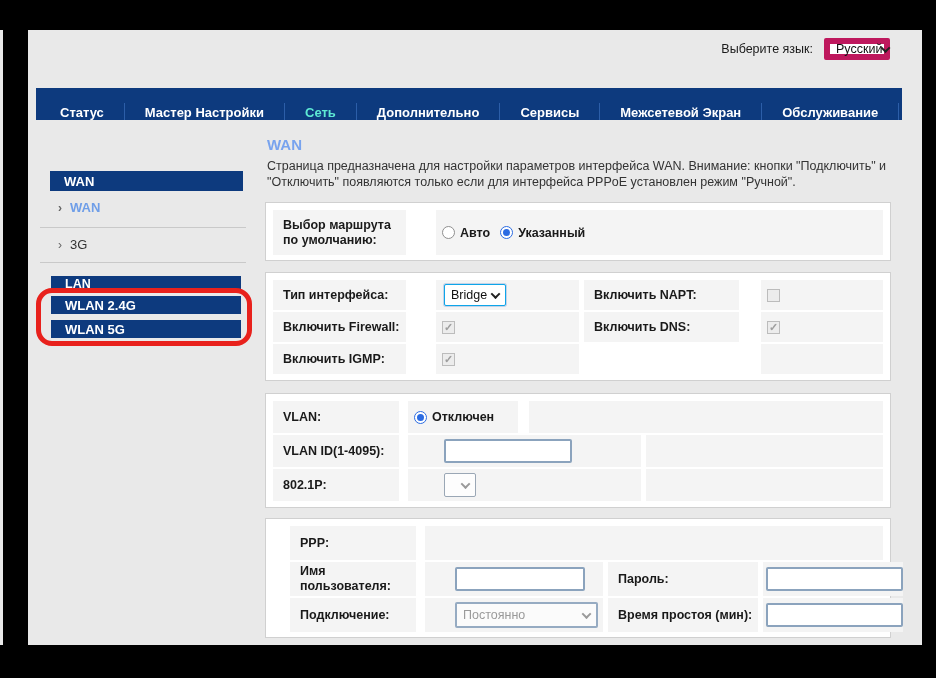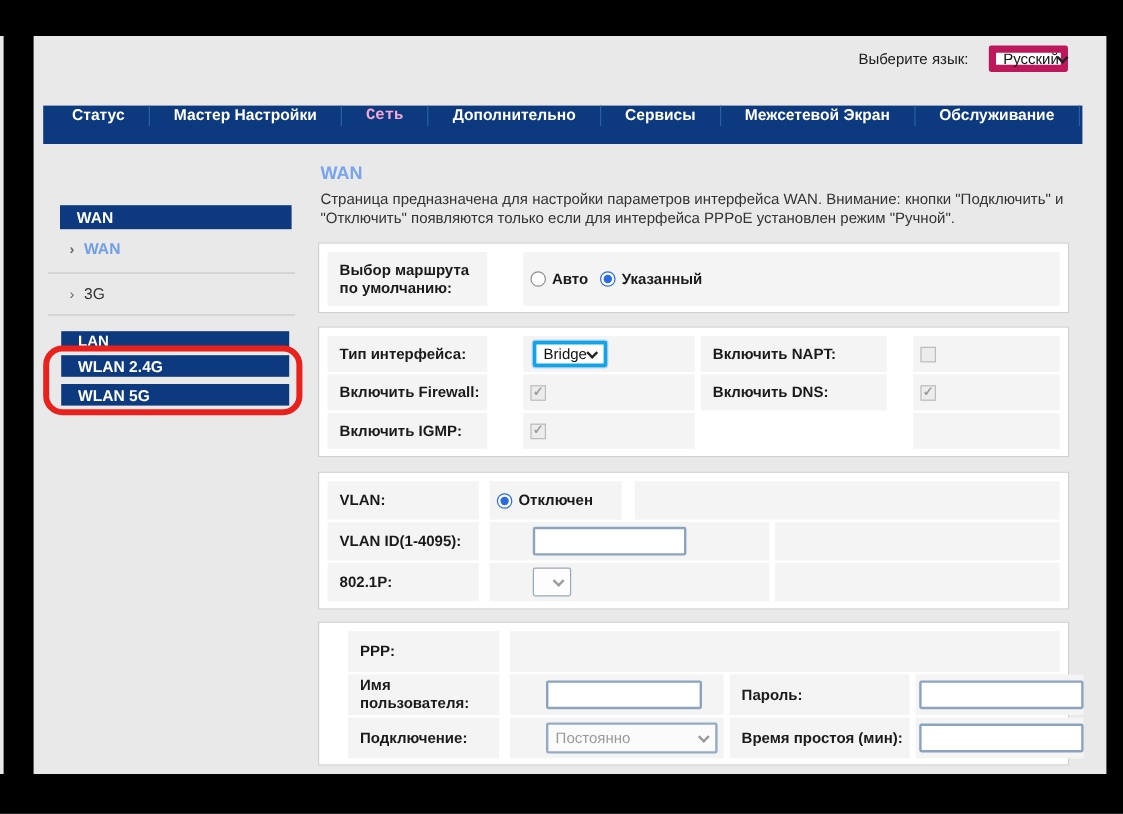--- a/index.html
+++ b/index.html
@@ -2,34 +2,34 @@
 <html><head>
 <meta charset="utf-8">
 <style>
   * { margin:0; padding:0; box-sizing:border-box; }
   html,body { width:936px; height:678px; overflow:hidden; background:#000;
               font-family:"Liberation Sans", sans-serif; }
   .page { position:absolute; left:28px; top:30px; width:894px; height:615px; background:#e9e9e9; }
   .sliver { position:absolute; left:0; top:30px; width:3px; height:615px; background:#e9e9e9; }
 
   
-  .lang { position:absolute; top:8px; right:32px; display:flex; align-items:center; gap:17px; }
+  .lang { position:absolute; top:8px; right:32px; display:flex; align-items:center; gap:11px; }
   .lang-label { font-size:12.5px; color:#1a1a1a; }
   .fselect { display:inline-flex; align-items:center; justify-content:space-between;
              background:#fff; border:6px solid #be185d; border-radius:2px; padding:0 6px; }
   .lang-select { width:66px; height:22px; font-size:12.5px; color:#111; }
   .chev { width:7px; height:7px; border-right:2px solid #222; border-bottom:2px solid #222;
           transform:rotate(45deg) translate(-1px,-1px); flex:none; }
   .chev.gray { border-color:#9a9a9a; }
 
   
   .nav { position:absolute; left:8px; top:58px; width:866px; height:32px; background:#0d3a7e;
-         display:flex; align-items:flex-start; padding-left:4px; }
+         display:flex; align-items:flex-end; padding-left:4px; }
   .nav-item { color:#fff; font-weight:bold; font-size:13px; padding:0 20px; white-space:nowrap; cursor:pointer; }
-  .nav-item.active { color:#f9a8d4;font-family:Liberation Mono, monospace; }
+  .nav-item.active { color:#5eead4; }
   .nav-sep { width:1px; height:17px; background:#2c5ea8; flex:none; }
 
   
   .sb-header { position:absolute; background:#0d3a7e; color:#fff; font-weight:bold; font-size:13px;
                display:flex; align-items:center; padding-left:14px; }
   .sb-h-wan { left:22px; top:141px; width:193px; height:20px; }
   .sb-h-lan { left:23px; top:246px; width:190px; height:16px; font-size:12.5px; }
   .sb-bar { position:absolute; background:#0d3a7e; color:#fff; font-weight:bold; font-size:13px;
             display:flex; align-items:center; padding-left:14px; cursor:pointer; }
   .sb-wlan24 { left:23px; top:266px; width:190px; height:18px; }
@@ -72,21 +72,21 @@
            position:relative; flex:none; cursor:pointer; }
   .radio.checked { border-color:#2b6be2; }
   .radio.checked::after { content:''; position:absolute; inset:2px; border-radius:50%; background:#2b6be2; }
   .radio-lab { font-size:12.5px; font-weight:bold; color:#1a1a1a; margin:0 10px 0 5px; }
 
   .cb { width:13px; height:13px; border:1px solid #bcbcbc; background:#ececec;
         display:flex; align-items:center; justify-content:center; flex:none; }
   .cb.checked::after { content:'\2713'; color:#9e9e9e; font-size:11px; font-weight:bold; line-height:1; }
 
   .sel-bridge { width:62px; height:22px; font-size:12.5px; color:#111;
-                border:3px solid #0ea5e9; box-shadow:0 0 0 1px #c3d3e8; margin-left:8px; cursor:pointer; }
+                border:1px solid #0ea5e9; box-shadow:0 0 0 1px #c3d3e8; margin-left:8px; cursor:pointer; }
   .sel-8021p { width:32px; height:24px; border:1px solid #9aa7b5; background:#fdfdfd;
                justify-content:flex-end; margin-left:36px; }
   .sel-conn { width:143px; height:26px; font-size:12.5px; color:#9a9a9a; background:#fbfbfb;
               border:2px solid #96abc2; margin-left:30px; border-radius:2px; }
 
   input.txt { border:2px solid #8ba3bd; background:#fff; height:24px; border-radius:2px;
               font-size:13px; padding:0 4px; font-family:"Liberation Sans", sans-serif; }
   .in-vlan { width:128px; height:24px; margin-left:36px; }
   .in-user { width:130px; height:26px; margin-left:30px; }
   .in-pass, .in-idle { width:137px; height:26px; margin-left:3px; }

